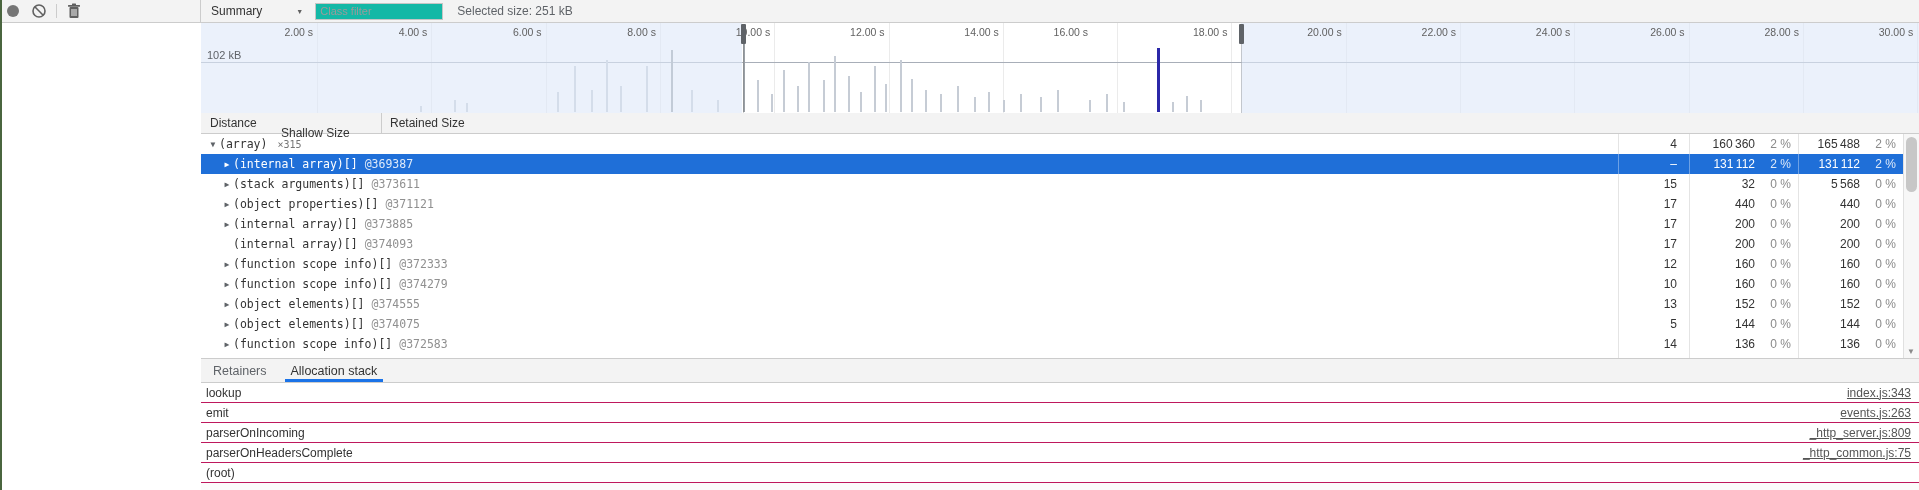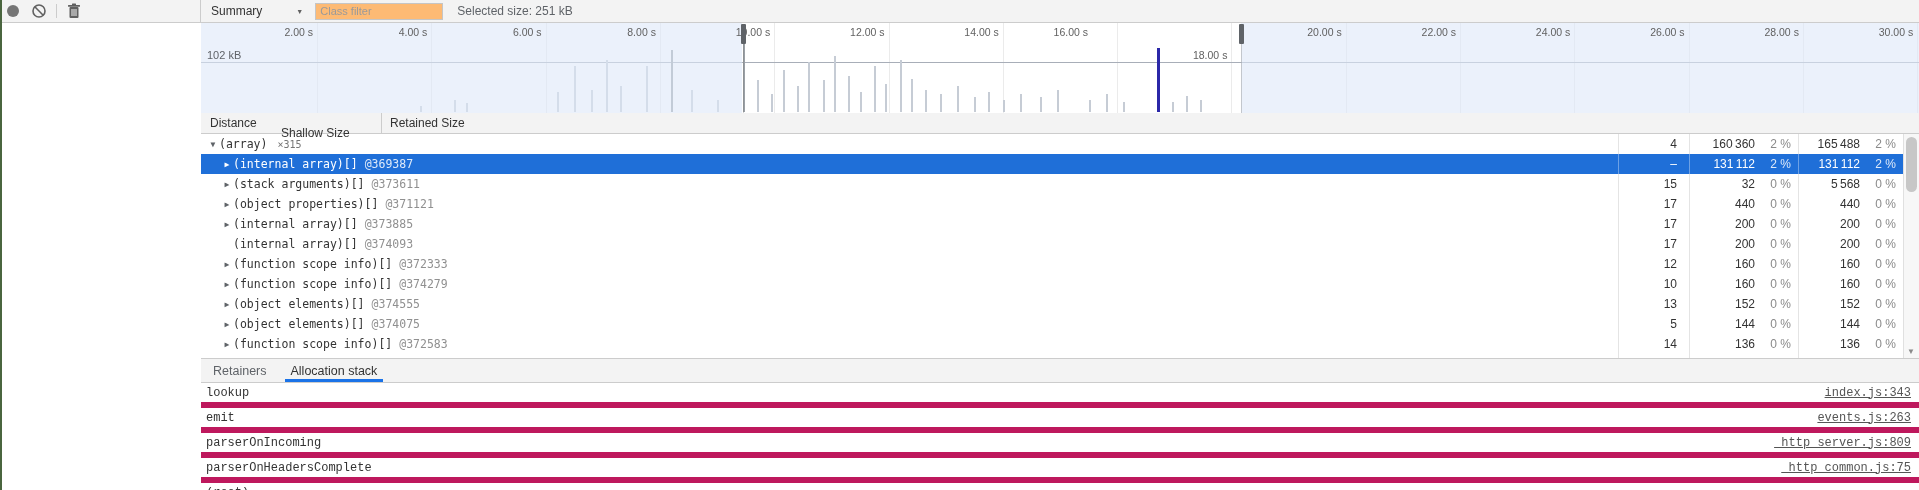--- a/index.html
+++ b/index.html
@@ -12,21 +12,21 @@
            border-bottom:1px solid #ccc;border-right:1px solid #ccc;display:flex;align-items:center;z-index:10;}
   .tb-btn{width:26px;height:22px;display:flex;align-items:center;justify-content:center;cursor:pointer;}
   .rec-dot{width:12px;height:12px;border-radius:50%;background:#757575;}
   .tb-divider{width:1px;height:14px;background:#ccc;margin:0 4px;}
 
   
   .controls{position:absolute;left:201px;top:0;width:1718px;height:22px;background:#f3f3f3;
             border-bottom:1px solid #ccc;display:flex;align-items:center;z-index:10;}
   .perspective{margin-left:10px;display:flex;align-items:center;font-size:12px;color:#333;cursor:pointer;}
   .dd-arrow{font-size:7px;color:#616161;margin-left:34px;}
-  .class-filter{margin-left:12px;width:118px;height:15px;border:1px solid #c5c5c5;background:#fdba74;
+  .class-filter{margin-left:12px;width:118px;height:15px;border:1px solid #c5c5c5;background:#14b8a6;
                 font-size:11px;padding:0 4px;font-family:"Liberation Sans",sans-serif;color:#333;}
   .class-filter::placeholder{color:#9a9a9a;}
   .sel-size{margin-left:14px;font-size:12px;color:#5f6368;}
 
   
   .sidebar{position:absolute;left:0;top:22px;width:200px;height:468px;background:#f3f3f3;
            border-right:1px solid #ccc;z-index:5;}
   .profiles-label{position:absolute;left:12px;top:13px;font-size:13px;color:#333;}
   .alloc-header{position:absolute;left:12px;top:43px;font-size:11px;color:#5f6368;letter-spacing:.2px;}
   .snap-item{position:absolute;left:0;top:60px;width:200px;height:30px;background:#d9d9d9;cursor:pointer;}
@@ -83,22 +83,22 @@
   .vthumb{position:absolute;left:2px;top:3px;width:11px;height:55px;background:#c7c7c7;border-radius:6px;}
   .varrow{position:absolute;left:3px;bottom:2px;font-size:8px;color:#8a8a8a;}
 
   
   .tabsbar{position:absolute;left:201px;top:358px;width:1718px;height:25px;background:#f3f3f3;
            border-top:1px solid #ccc;border-bottom:1px solid #ccc;display:flex;align-items:center;z-index:8;box-sizing:border-box;}
   .tab{font-size:12.5px;padding:0 12px;height:100%;display:flex;align-items:center;cursor:pointer;color:#5f6368;position:relative;}
   .tab.active{color:#333;}
   .tab.active .tab-underline{position:absolute;left:6px;right:6px;bottom:0;height:3px;background:#1a73e8;}
   .stack{position:absolute;left:201px;top:383px;width:1718px;height:107px;background:#fbfbfb;z-index:4;}
-  .s-row{height:19px;border-bottom:6px solid #be185d;display:flex;align-items:center;background:#fff;
-         font-size:12px;color:#333;justify-content:space-between;font-family:Liberation Mono, monospace;}
+  .s-row{height:19px;border-bottom:1px solid #be185d;display:flex;align-items:center;background:#fff;
+         font-size:12px;color:#333;justify-content:space-between;}
   .s-fn{padding-left:5px;}
   .s-link{padding-right:8px;color:#555;text-decoration:underline;cursor:pointer;}
   svg{display:block;}
 </style>
 </head>
 <body>
 
 <div class="app">
   <div class="edge-stripe"></div>
 
@@ -154,21 +154,21 @@
       <div class="time-label" style="left: 392.9px;">8.00 s</div>
       <div class="grid-v" style="left: 573.2px;"></div>
       <div class="time-label" style="left: 507.2px;">10.00 s</div>
       <div class="grid-v" style="left: 687.5px;"></div>
       <div class="time-label" style="left: 621.5px;">12.00 s</div>
       <div class="grid-v" style="left: 801.8px;"></div>
       <div class="time-label" style="left: 735.8px;">14.00 s</div>
       <div class="grid-v" style="left: 916.1px;"></div>
       <div class="time-label" style="left: 825px;">16.00 s</div>
       <div class="grid-v" style="left: 1030.4px;"></div>
-      <div class="time-label" style="left: 964.4px; margin-top: 23px;">18.00 s</div>
+      <div class="time-label" style="left: 964.4px;">18.00 s</div>
       <div class="grid-v" style="left: 1144.7px;"></div>
       <div class="time-label" style="left: 1078.7px;">20.00 s</div>
       <div class="grid-v" style="left: 1259px;"></div>
       <div class="time-label" style="left: 1193px;">22.00 s</div>
       <div class="grid-v" style="left: 1373.3px;"></div>
       <div class="time-label" style="left: 1307.3px;">24.00 s</div>
       <div class="grid-v" style="left: 1487.6px;"></div>
       <div class="time-label" style="left: 1421.6px;">26.00 s</div>
       <div class="grid-v" style="left: 1601.9px;"></div>
       <div class="time-label" style="left: 1535.9px;">28.00 s</div>

